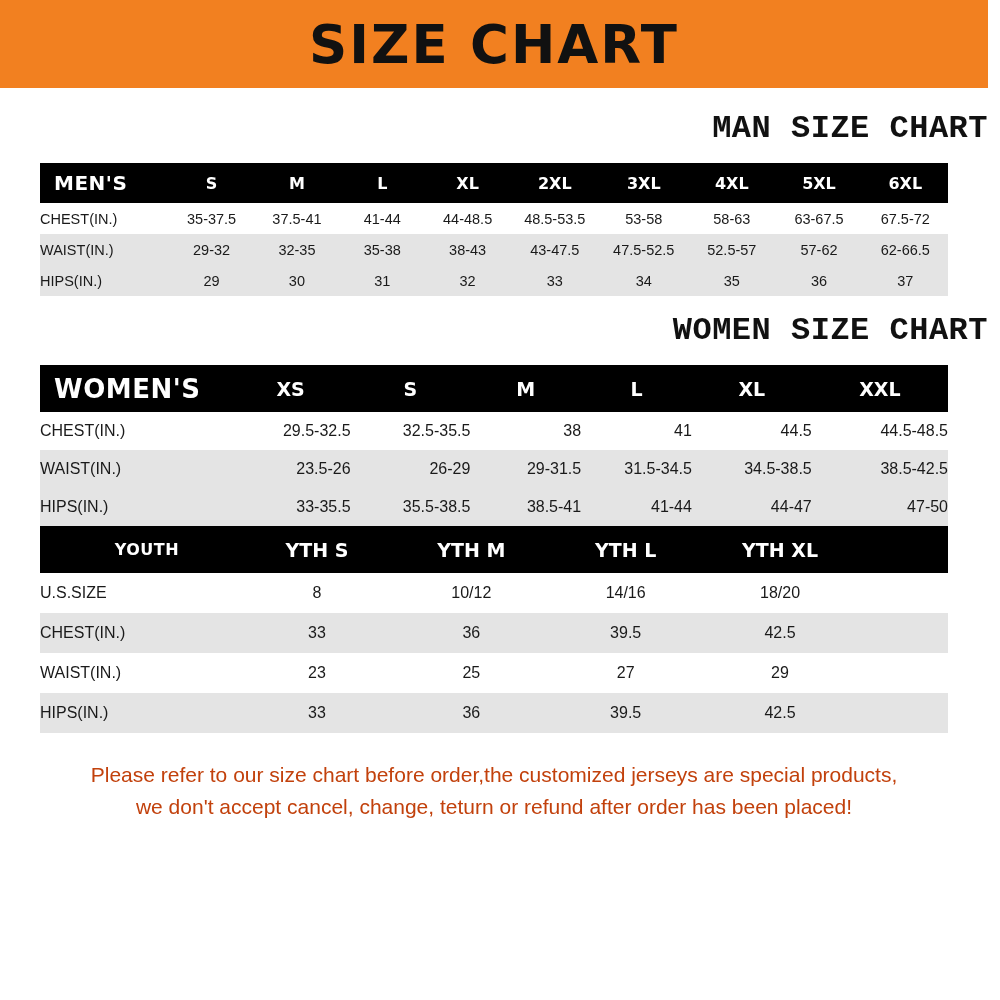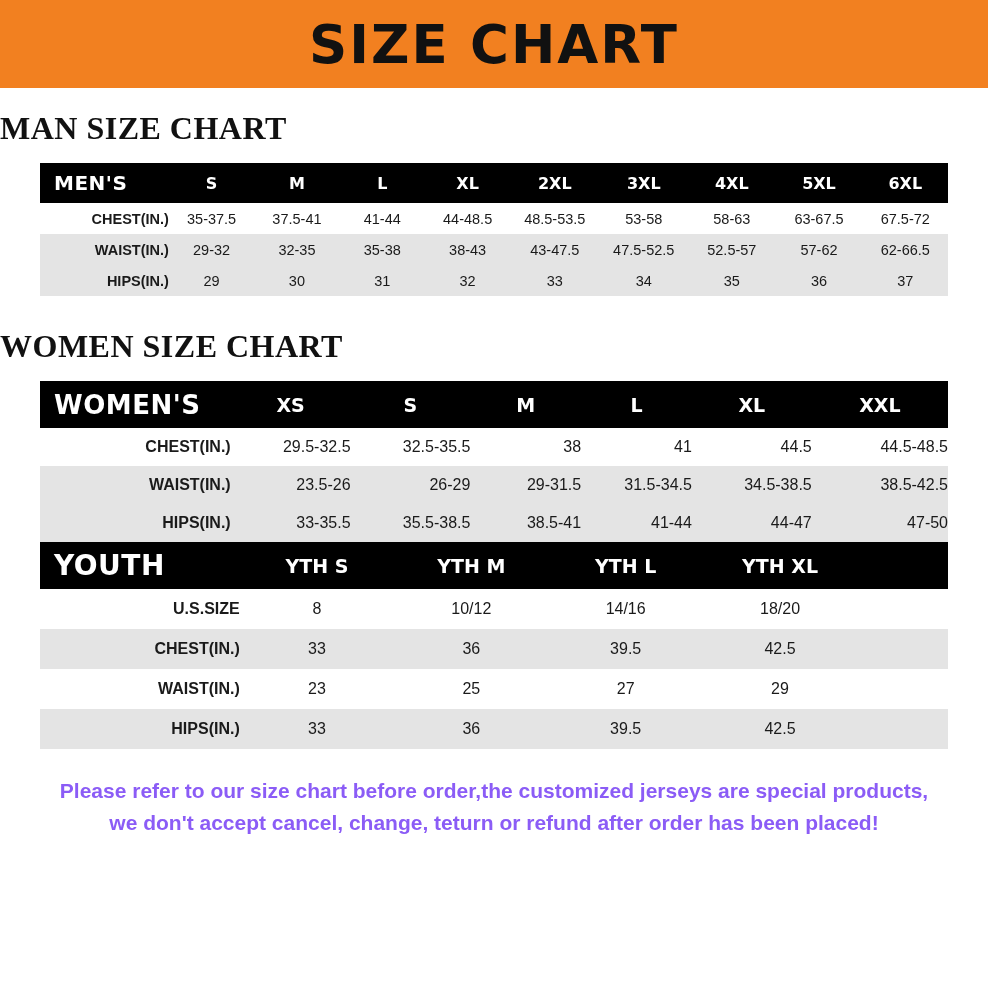--- a/index.html
+++ b/index.html
@@ -33,29 +33,29 @@
     font-family: "DejaVu Sans", sans-serif;
     font-weight: bold;
     font-size: 53px;
     letter-spacing: 2px;
     color: #111111;
     line-height: 1;
     text-align: center;
   }
   
   .section-title {
-    text-align: left;
-    font-family: Liberation Serif, serif;
+    text-align: right;
+    font-family: Liberation Mono, monospace;
     font-weight: bold;
     font-size: 32px;
     color: #111111;
     letter-spacing: 0.5px;
   }
   .sec-man-title { margin-top: 22px; margin-bottom: 16px; }
-  .sec-women-title { margin-top: 32px; margin-bottom: 16px; }
+  .sec-women-title { margin-top: 16px; margin-bottom: 16px; }
   .sec-youth-title { margin-top: 34px; margin-bottom: 16px; }
 
   
   .table-wrap {
     width: 908px;
     margin: 0 auto;
   }
   table.size-table {
     width: 100%;
     border-collapse: collapse;
@@ -85,56 +85,54 @@
   }
   
   tbody tr td {
     height: 31px;
     text-align: center;
     vertical-align: middle;
     color: #1a1a1a;
     font-family: "Liberation Sans", sans-serif;
   }
   tbody tr td.first-col {
-    text-align: right;
+    text-align: left;
     font-size: 14px;
     color: #1a1a1a;
-    font-weight: bold;
   }
   .row-a { background: #ffffff; }
   .row-b { background: #e4e4e4; }
 
   
   .man-table tr.head-row th { font-size: 16px; }
   .man-table tr.head-row th.first-col { font-size: 20px; }
   .man-table tbody td { font-size: 14.5px; height: 31px; }
   .man-table tbody td.first-col { font-size: 14.5px; }
 
   
   .women-table tr.head-row th { font-size: 19px; height: 47px; }
   .women-table tr.head-row th.first-col { font-size: 26px; }
   .women-table tbody td { font-size: 16px; height: 38px; text-align: right; }
   .women-table tbody td.first-col { font-size: 16px; }
 
   
   .youth-table tr.head-row th { font-size: 19px; height: 47px; }
-  .youth-table tr.head-row th.first-col { font-size: 28px; }
+  .youth-table tr.head-row th.first-col { font-size: 16px; text-align: center; }
   .youth-table tbody td { font-size: 16px; height: 40px; }
   .youth-table tbody td.first-col { font-size: 16px; }
 
   
   .note {
     margin: 26px auto 0 auto;
     width: 950px;
     text-align: center;
-    color: #8b5cf6;
+    color: #c2410c;
     font-family: "Liberation Sans", sans-serif;
     font-size: 21px;
     line-height: 1.5;
-    font-weight: bold;
   }
   .note div { white-space: nowrap; }
 </style>
 </head>
 <body>
 
 <div class="page">
 
   <div class="banner">
     <div class="banner-title">SIZE CHART</div>

